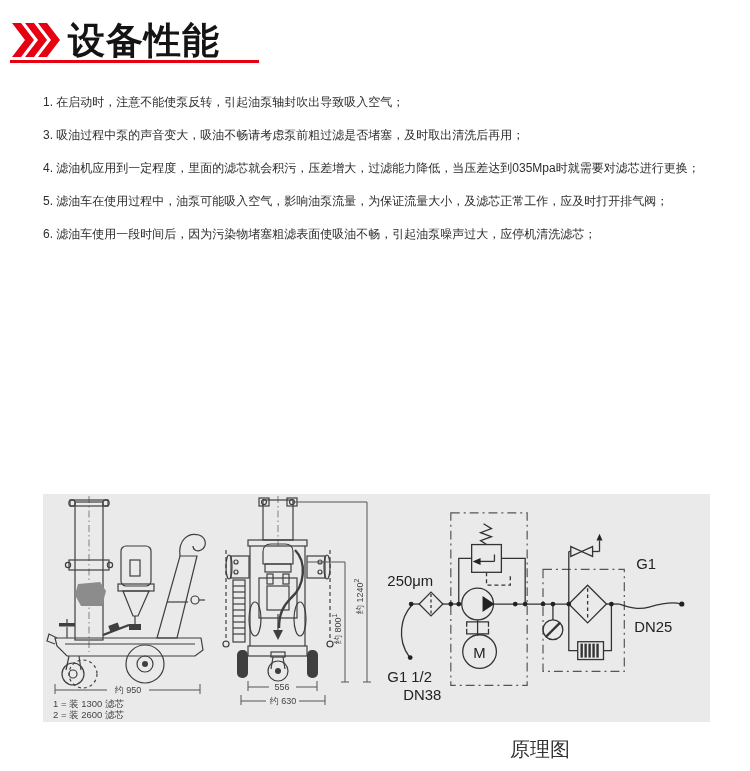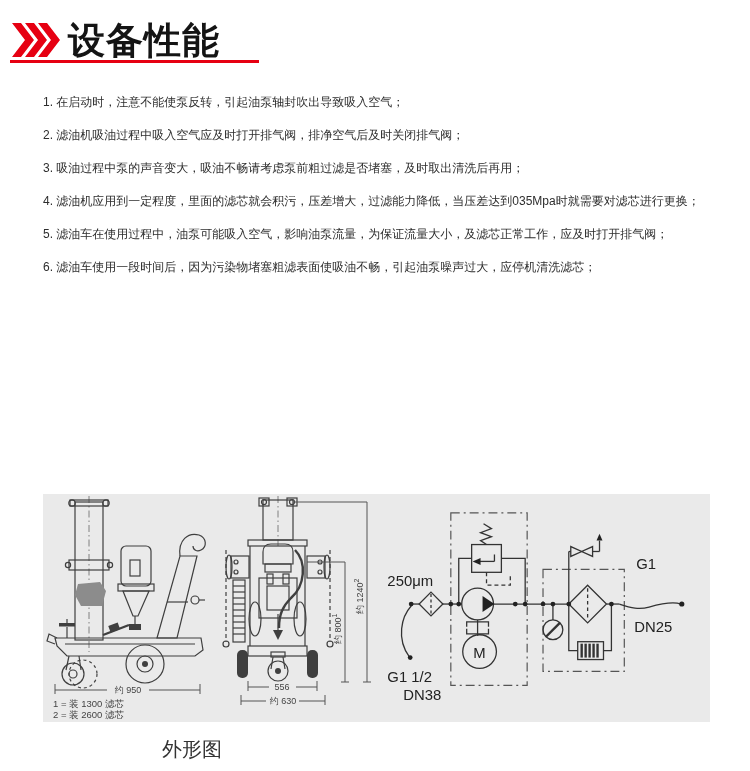--- a/index.html
+++ b/index.html
@@ -49,21 +49,20 @@
       <polygon points="0,0 9,0 22,17 9,34 0,34 13,17" fill="#e60012"></polygon>
       <polygon points="13,0 22,0 35,17 22,34 13,34 26,17" fill="#e60012"></polygon>
       <polygon points="26,0 35,0 48,17 35,34 26,34 39,17" fill="#e60012"></polygon>
     </svg>
     <div class="title">设备性能</div>
   </div>
   <div class="title-underline"></div>
 
   <div class="notes">
     <div class="note-item">1. 在启动时，注意不能使泵反转，引起油泵轴封吹出导致吸入空气；</div>
-    <div class="note-item">2. 滤油机吸油过程中吸入空气应及时打开排气阀，排净空气后及时关闭排气阀；</div>
     <div class="note-item">3. 吸油过程中泵的声音变大，吸油不畅请考虑泵前粗过滤是否堵塞，及时取出清洗后再用；</div>
     <div class="note-item">4. 滤油机应用到一定程度，里面的滤芯就会积污，压差增大，过滤能力降低，当压差达到035Mpa时就需要对滤芯进行更换；</div>
     <div class="note-item">5. 滤油车在使用过程中，油泵可能吸入空气，影响油泵流量，为保证流量大小，及滤芯正常工作，应及时打开排气阀；</div>
     <div class="note-item">6. 滤油车使用一段时间后，因为污染物堵塞粗滤表面使吸油不畅，引起油泵噪声过大，应停机清洗滤芯；</div>
   </div>
 
   <div class="fig-panel">
 
     <svg class="fig-svg svg-outline" viewBox="0 0 352 228">
 
@@ -291,15 +290,15 @@
 
         <text class="schtxt" x="6" y="93" font-size="14">250μm</text>
         <text class="schtxt" x="6" y="190">G1 1/2</text>
         <text class="schtxt" x="22" y="208">DN38</text>
         <text class="schtxt" x="257" y="76">G1</text>
         <text class="schtxt" x="255" y="139">DN25</text>
       </g>
     </svg>
   </div>
 
-  <div class="caption cap-left">外形图</div>
+  <div class="caption cap-right">原理图</div>
 
 </div>
 
 </body></html>

